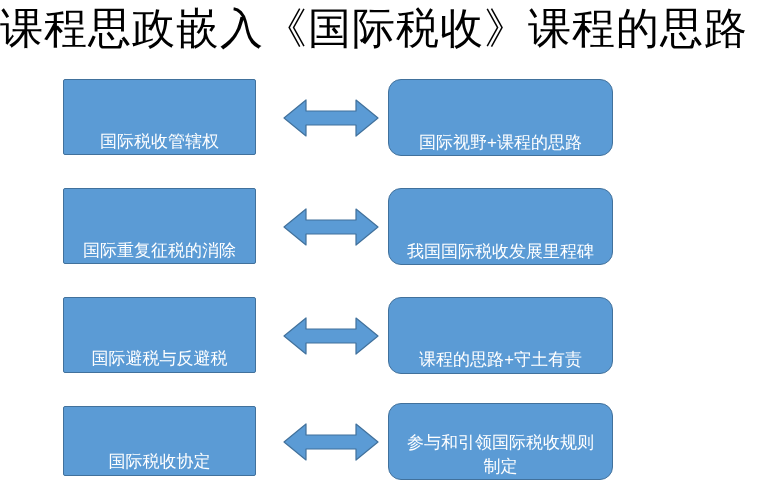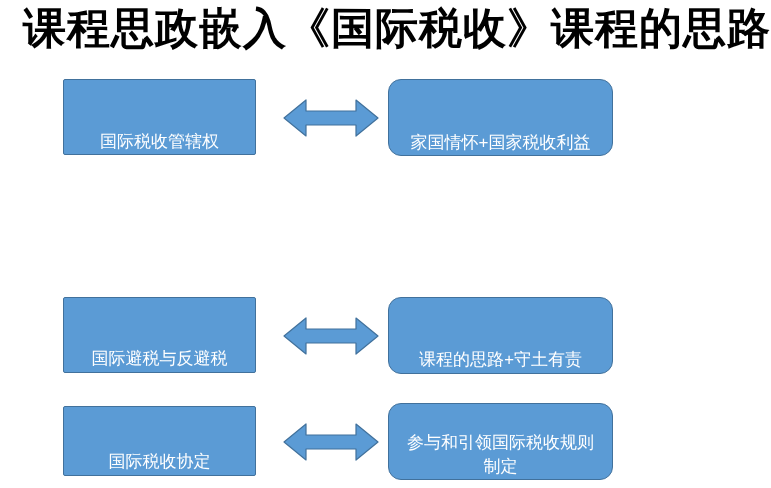--- a/index.html
+++ b/index.html
@@ -12,23 +12,23 @@
     overflow: hidden;
     font-family: "Liberation Sans", "DejaVu Sans", sans-serif;
   }
 
   .title {
     position: absolute;
     top: 0;
     left: 0;
     width: 100%;
     margin: 0;
-    text-align: right;
+    text-align: left;
     font-family: "Liberation Serif", "DejaVu Serif", serif;
-    font-weight: 700;
+    font-weight: 400;
     font-size: 43px;
     line-height: 58px;
     letter-spacing: 1px;
     color: var(--title-color, #000000);
     white-space: nowrap;
   }
 
   .row {
     position: absolute;
     left: 0;
@@ -95,24 +95,37 @@
   <div class="row row1">
     <div class="box left">
       <span>国际税收管辖权</span>
     </div>
     <div class="arrow">
       <svg viewBox="0 0 96 38" xmlns="http://www.w3.org/2000/svg" aria-hidden="true">
         <path d="M1,19 L23,1 L23,12 L73,12 L73,1 L95,19 L73,37 L73,26 L23,26 L23,37 Z"></path>
       </svg>
     </div>
     <div class="box right">
-      <span>家国情怀+国家税收利益</span>
+      <span>国际视野+课程的思路</span>
     </div>
   </div>
 
+  <div class="row row2">
+    <div class="box left">
+      <span>国际重复征税的消除</span>
+    </div>
+    <div class="arrow">
+      <svg viewBox="0 0 96 38" xmlns="http://www.w3.org/2000/svg" aria-hidden="true">
+        <path d="M1,19 L23,1 L23,12 L73,12 L73,1 L95,19 L73,37 L73,26 L23,26 L23,37 Z"></path>
+      </svg>
+    </div>
+    <div class="box right">
+      <span>我国国际税收发展里程碑</span>
+    </div>
+  </div>
 
   <div class="row row3">
     <div class="box left">
       <span>国际避税与反避税</span>
     </div>
     <div class="arrow">
       <svg viewBox="0 0 96 38" xmlns="http://www.w3.org/2000/svg" aria-hidden="true">
         <path d="M1,19 L23,1 L23,12 L73,12 L73,1 L95,19 L73,37 L73,26 L23,26 L23,37 Z"></path>
       </svg>
     </div>

